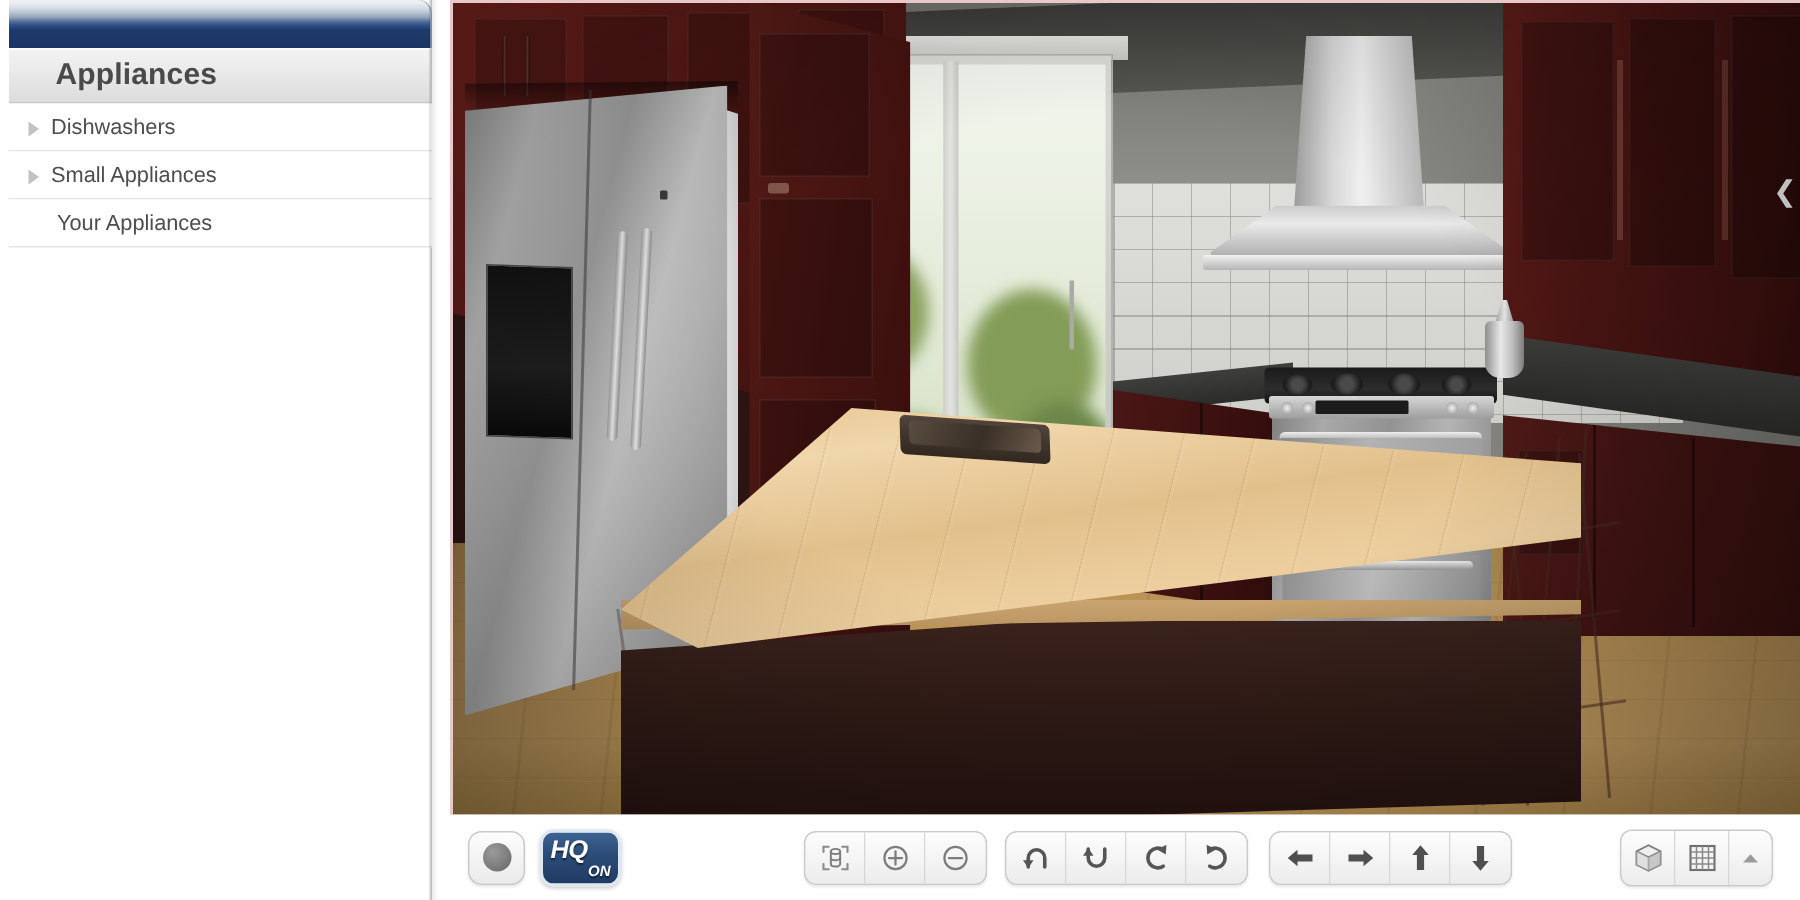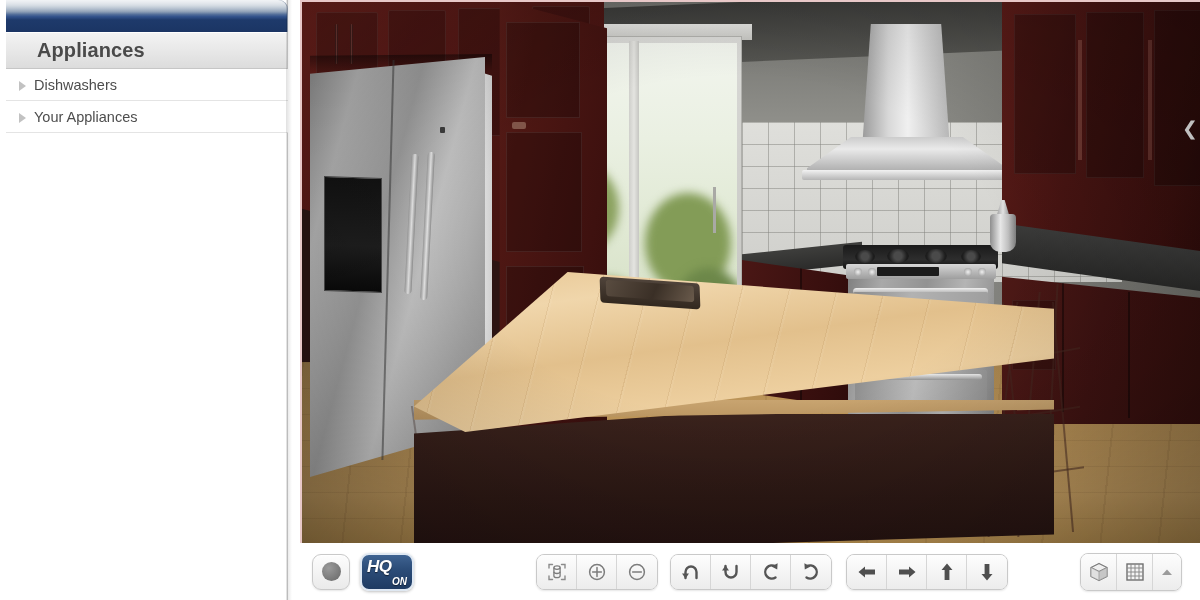--- a/index.html
+++ b/index.html
@@ -529,23 +529,27 @@
 
 
 
       <div class="nav-item">
         <span class="nav-arrow"></span>
         <span class="nav-label">Dishwashers</span>
       </div>
 
       <div class="nav-item">
         <span class="nav-arrow"></span>
+        <span class="nav-label">Small Appliances</span>
+      </div>
+
+      <div class="nav-item no-arrow">
+        <span class="nav-arrow blank"></span>
         <span class="nav-label">Your Appliances</span>
       </div>
-
 
     </div>
   </div>
   <div id="sidebar-shadow"></div>
 
   <div id="viewport">
     <div id="scene">
 
       <div class="lyr backwall"></div>
       <div class="lyr wall-right"></div>

